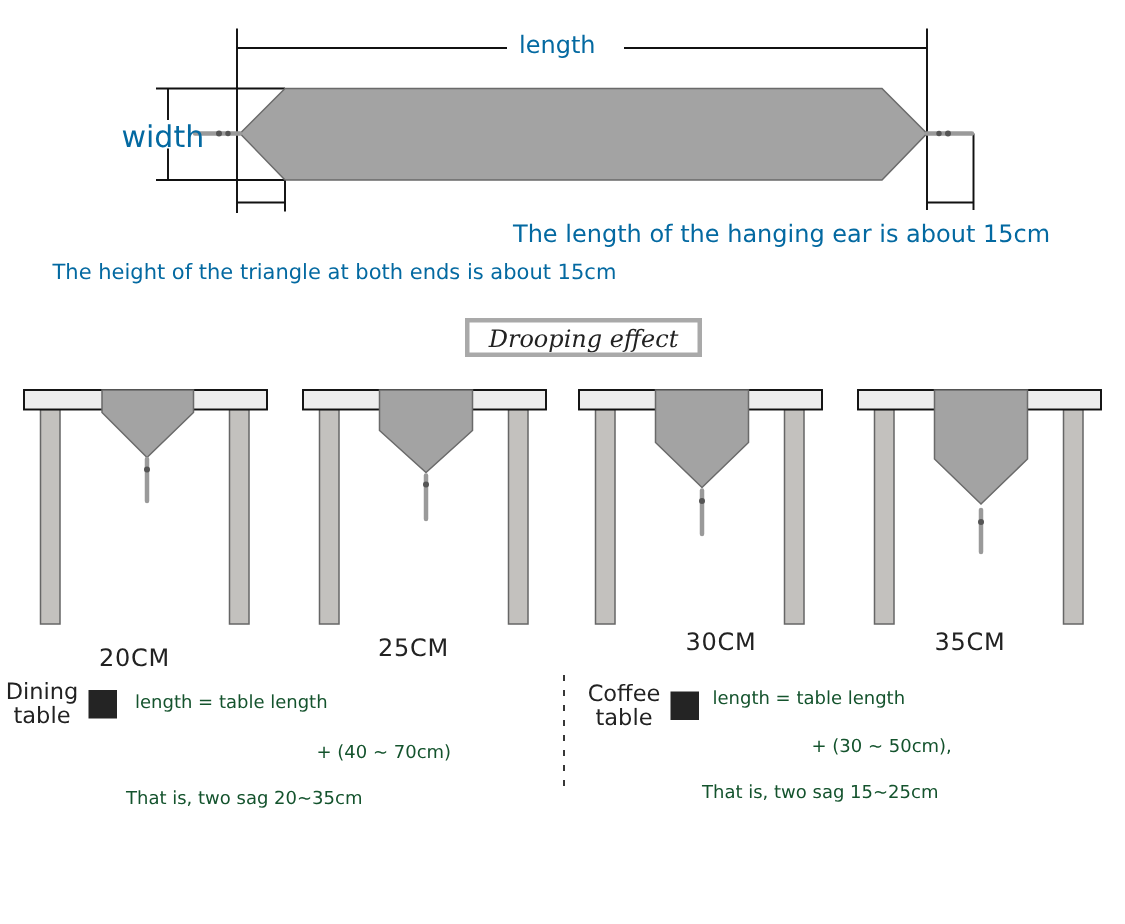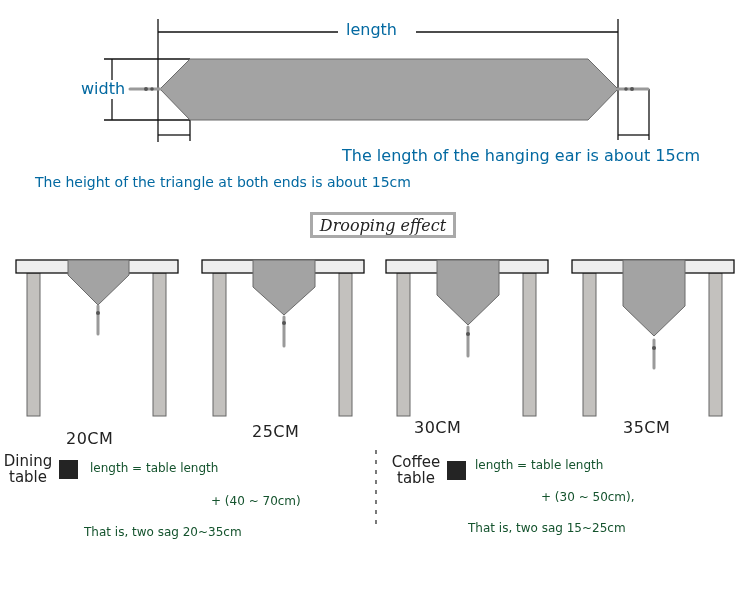--- a/index.html
+++ b/index.html
@@ -1,24 +1,24 @@
 <!DOCTYPE html>
 <html><head>
 <meta charset="utf-8">
 <style>
   html, body { margin: 0; padding: 0; background: #ffffff; }
   body { width: 750px; height: 616px; position: relative; overflow: hidden;
          font-family: "DejaVu Sans", "Liberation Sans", sans-serif; color: #222; }
   svg.diagram { position: absolute; left: 0; top: 0; }
   .txt { position: absolute; white-space: nowrap; font-size: 16px; color: #0369a1; line-height: 1; }
   .label-length { left: 346px; top: 22px; font-size: 16px; }
-  .label-width { left: 81px; top: 81px; font-size: 16px; }
+  .label-width { left: 81px; top: 81px; font-size: 20px; }
   .note-ear { left: 342px; top: 148px; font-size: 16px; }
   .note-tri { left: 35px; top: 175px; font-size: 14px; }
-  .drooping-box { position: absolute; left: 310px; top: 212px; width: 146px; height: 26px;
+  .drooping-box { position: absolute; left: 310px; top: 212px; width: 158px; height: 26px;
                   border: 3px solid #a9a9a9; background: #fff; box-sizing: border-box;
                   display: flex; align-items: center; justify-content: center; }
   .drooping-box span { font-family: "DejaVu Serif", serif; font-style: italic; font-size: 16px; color: #222; }
   .cm { position: absolute; font-size: 16px; color: #222; letter-spacing: 0.5px; }
   .tbl-name { position: absolute; font-size: 15px; line-height: 16px; text-align: center; color: #222; }
   .swatch { position: absolute; width: 19px; height: 19px; background: #242424; }
   .formula { position: absolute; font-size: 12px; color: #14532d; white-space: nowrap; }
 </style>
 </head>
 <body>
@@ -100,21 +100,21 @@
 <div class="txt label-width">width</div>
 <div class="txt note-ear">The length of the hanging ear is about 15cm</div>
 <div class="txt note-tri">The height of the triangle at both ends is about 15cm</div>
 
 <div class="drooping-box">
   <span>Drooping effect</span>
 </div>
 
 <div class="cm" style="left:66px; top:429px;">20CM</div>
 <div class="cm" style="left:252px; top:422px;">25CM</div>
-<div class="cm" style="left:414px; top:418px;">30CM</div>
+<div class="cm" style="left:457px; top:418px;">30CM</div>
 <div class="cm" style="left:623px; top:418px;">35CM</div>
 
 <div>
   <div class="tbl-name" style="left:0px; top:453px; width:56px;">
     <div>Dining</div>
     <div>table</div>
   </div>
   <div class="swatch" style="left:59px; top:460px;"></div>
   <div class="formula" style="left:90px; top:461px;">length = table length</div>
   <div class="formula" style="left:167px; top:494px;margin-left:44px;">+ (40 ~ 70cm)</div>

